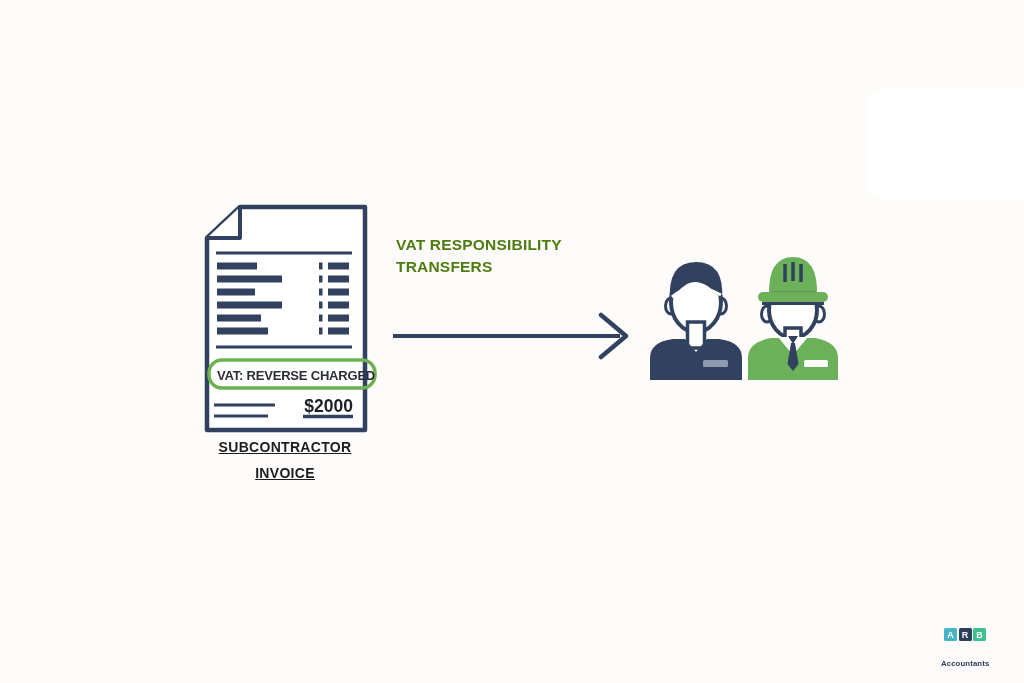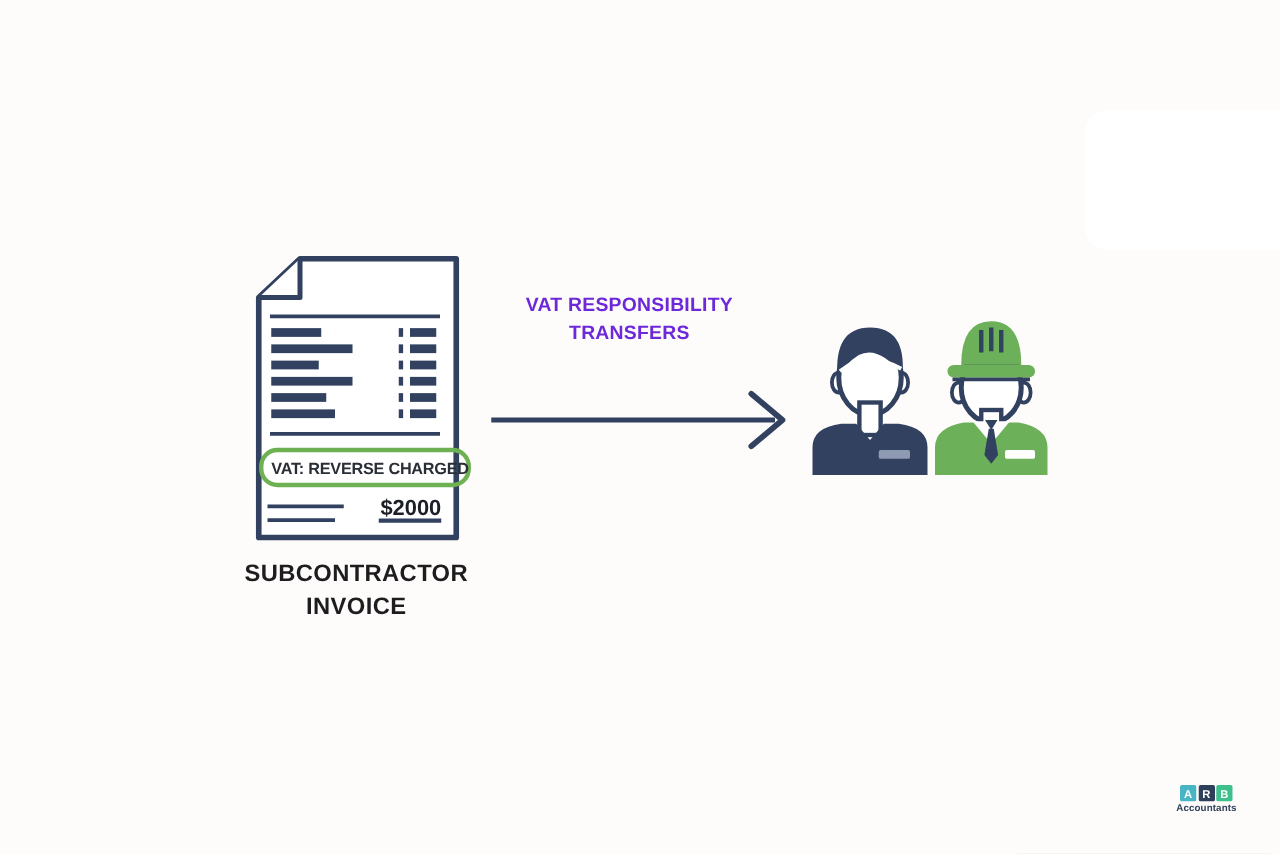--- a/index.html
+++ b/index.html
@@ -26,39 +26,40 @@
   }
   .caption {
     position: absolute;
     text-align: center;
     font-weight: bold;
     color: #1d1d1f;
     white-space: pre-line;
     letter-spacing: 0.3px;
   }
   .caption-invoice {
-    left: 185px; top: 447px;
+    left: 185px; top: 434px;
     width: 200px;
-    font-size: 19px;
+    font-size: 14px;
     line-height: 26px;
+    text-decoration: underline;
   }
   .caption-contractor {
     left: 645px; top: 449px;
     width: 200px;
     font-size: 18px;
     line-height: 25px;
   }
   .arrow-label {
     position: absolute;
     left: 396px; top: 234px;
     width: 215px;
-    text-align: center;
+    text-align: left;
     font-size: 15.5px;
     font-weight: bold;
-    color: #6d28d9;
+    color: #4d7c0f;
     line-height: 22px;
     white-space: pre-line;
     letter-spacing: 0.2px;
   }
   .arrow-svg {
     position: absolute;
     left: 388px; top: 312px;
     width: 245px; height: 48px;
   }
   .people-svg {
@@ -84,21 +85,21 @@
     justify-content: center;
     color: #ffffff;
     font-size: 9px;
     font-weight: bold;
     border-radius: 1.5px;
   }
   .logo-sq-a { background: #47b5c4; }
   .logo-sq-r { background: #2e3f5b; }
   .logo-sq-b { background: #3ec08d; }
   .logo-subtitle {
-    margin-top: 1px;
+    margin-top: 18px;
     font-size: 7.8px;
     font-weight: bold;
     color: #2e3f5b;
     letter-spacing: 0.1px;
   }
   svg text { font-family: "Liberation Sans", sans-serif; }
 </style>
 </head>
 <body>
 

